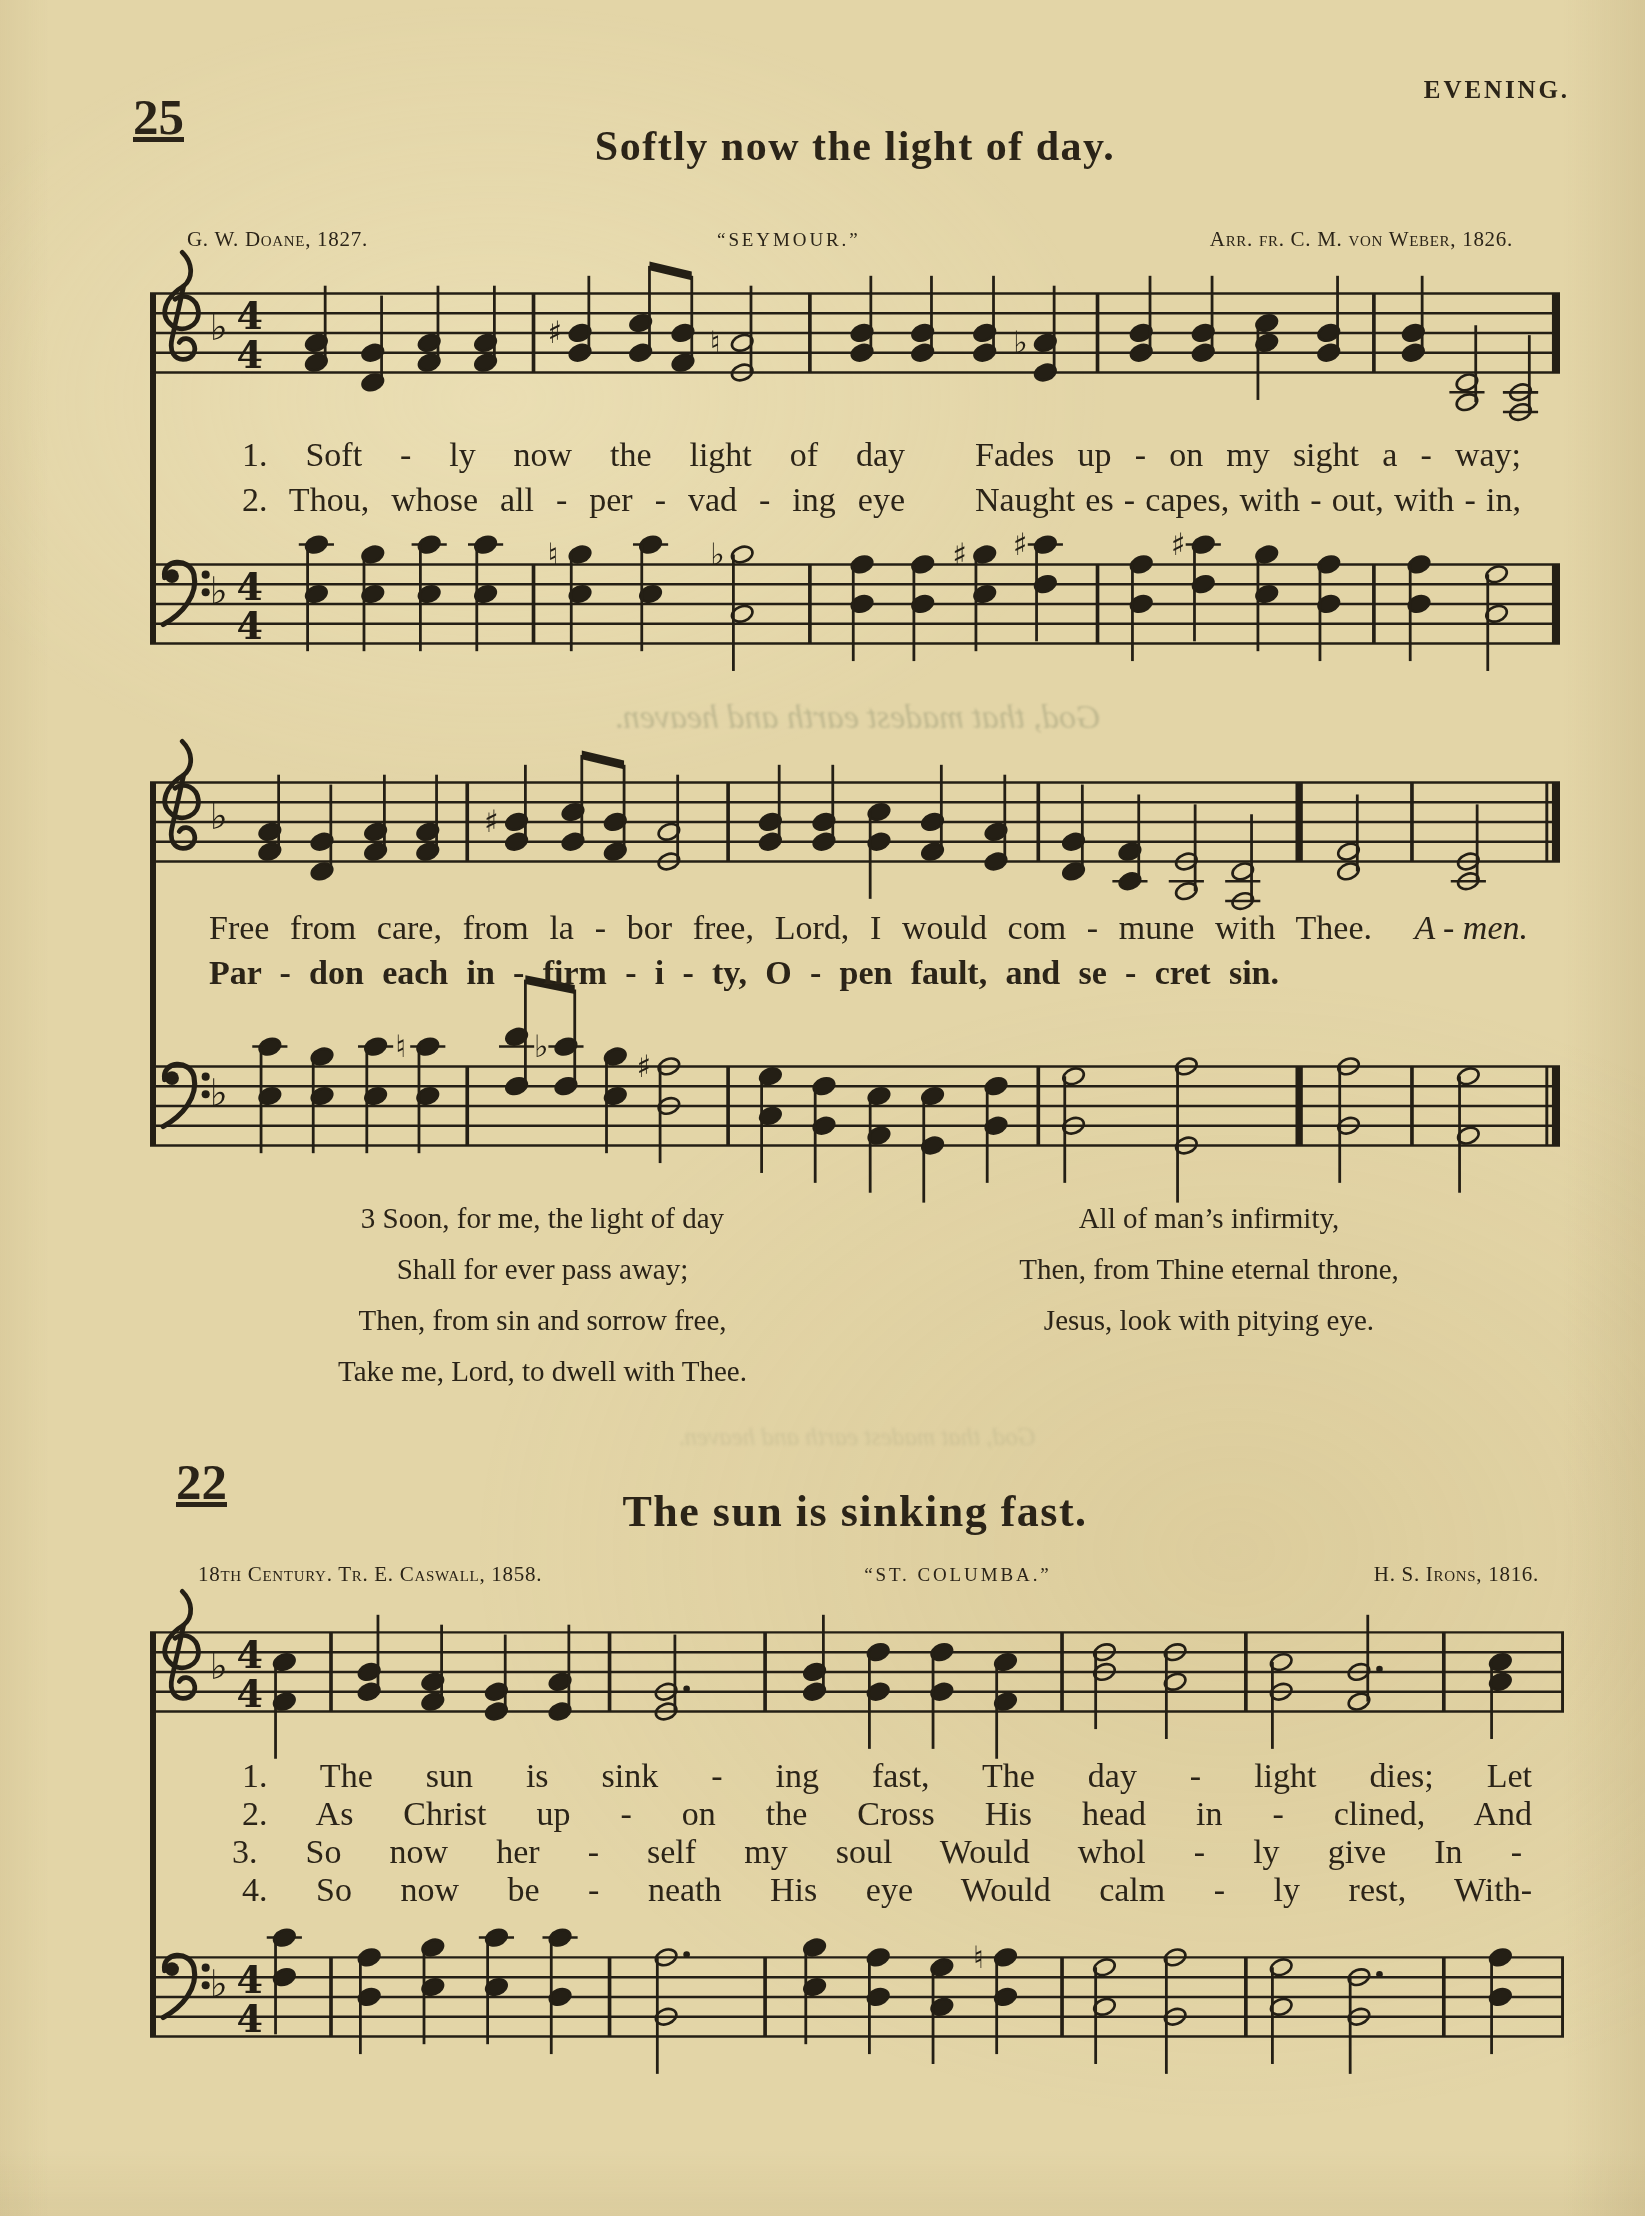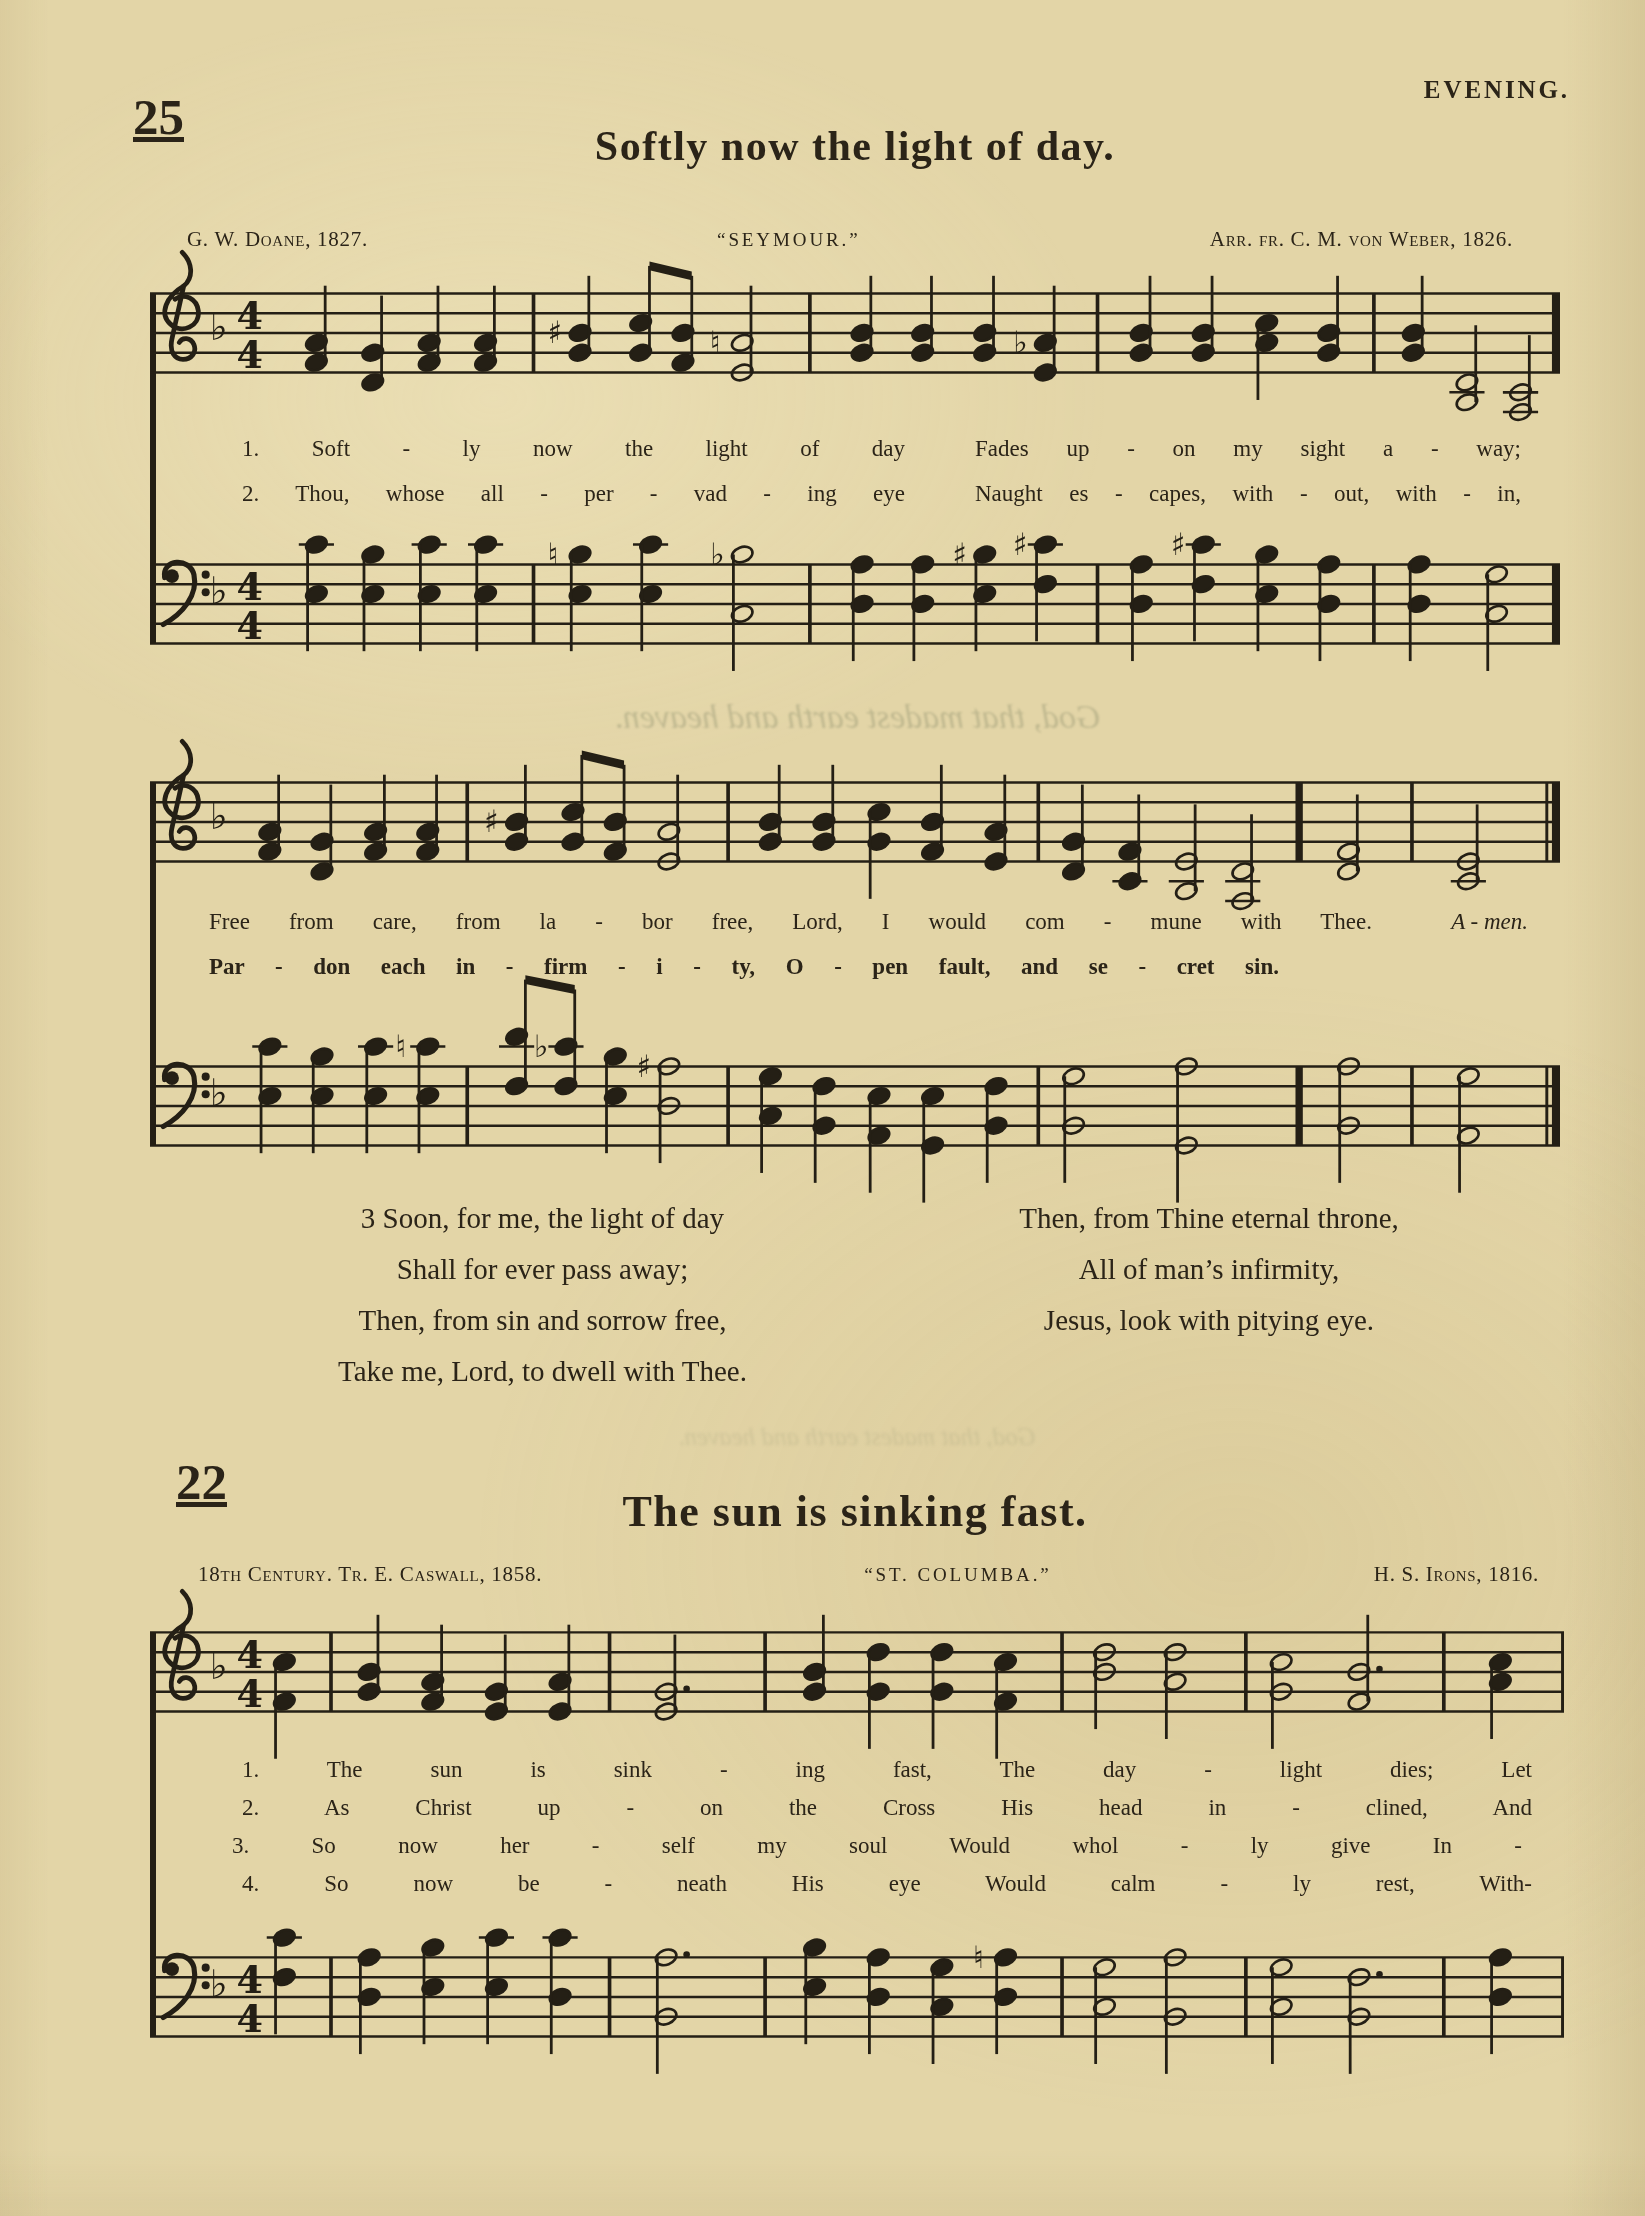--- a/index.html
+++ b/index.html
@@ -15,21 +15,21 @@
       #e3d5a7;
     position:relative;overflow:hidden;
   }
   .abs{position:absolute;}
   .running-head{font-size:25px;letter-spacing:2.9px;font-weight:600;}
   .hymn-number{font-size:51px;font-weight:600;text-decoration:underline;}
   .hymn-title{font-size:42px;font-weight:600;letter-spacing:1.5px;text-align:center;}
   .attr-row{display:flex;justify-content:space-between;align-items:baseline;
     font-size:21px;font-variant:small-caps;letter-spacing:0.7px;}
   .attr-tune{font-variant:normal;font-size:19px;letter-spacing:2.9px;}
-  .lyr{font-size:23px;white-space:normal;gap:31px;}
+  .lyr{font-size:34px;white-space:normal;gap:31px;}
   .just{text-align:justify;text-align-last:justify;}
   .lyr-pair{display:flex;justify-content:space-between;}
   .amen{font-style:italic;text-align:right;}
   .verse{font-size:29px;line-height:51px;text-align:center;}
   .verse .vline{white-space:nowrap;}
   .sysbar{background:#241f15;width:5.9px;}
   .ghost{transform:scaleX(-1);filter:blur(1px);text-align:center;
     font-style:italic;pointer-events:none;}
   svg{overflow:visible;display:block;}
 </style>
@@ -546,22 +546,22 @@
   <span class="just" style="display:inline-block;width:1070px;">Par - don each in - firm - i - ty, O - pen fault, and se - cret sin.</span>
 </div>
 
 <div class="abs verse" style="left:220px;top:1193px;width:645px;">
   <div class="vline"><span>3</span>&nbsp;<span>Soon, for me, the light of day</span></div>
   <div class="vline">Shall for ever pass away;</div>
   <div class="vline">Then, from sin and sorrow free,</div>
   <div class="vline">Take me, Lord, to dwell with Thee.</div>
 </div>
 <div class="abs verse" style="left:872px;top:1193px;width:674px;">
+  <div class="vline">All of man’s infirmity,</div>
   <div class="vline">Then, from Thine eternal throne,</div>
-  <div class="vline">All of man’s infirmity,</div>
   <div class="vline">Jesus, look with pitying eye.</div>
 </div>
 
 <div class="abs hymn-number" style="left:176px;top:1453px;">22</div>
 
 <div class="abs hymn-title" style="left:150px;top:1486px;width:1410px;font-size:44px;">The sun is sinking fast.</div>
 
 <div class="abs attr-row" style="left:198px;top:1562px;width:1341px;">
   <span>18th Century.  Tr. E. Caswall, 1858.</span>
   <span class="attr-tune">“ST. COLUMBA.”</span>

